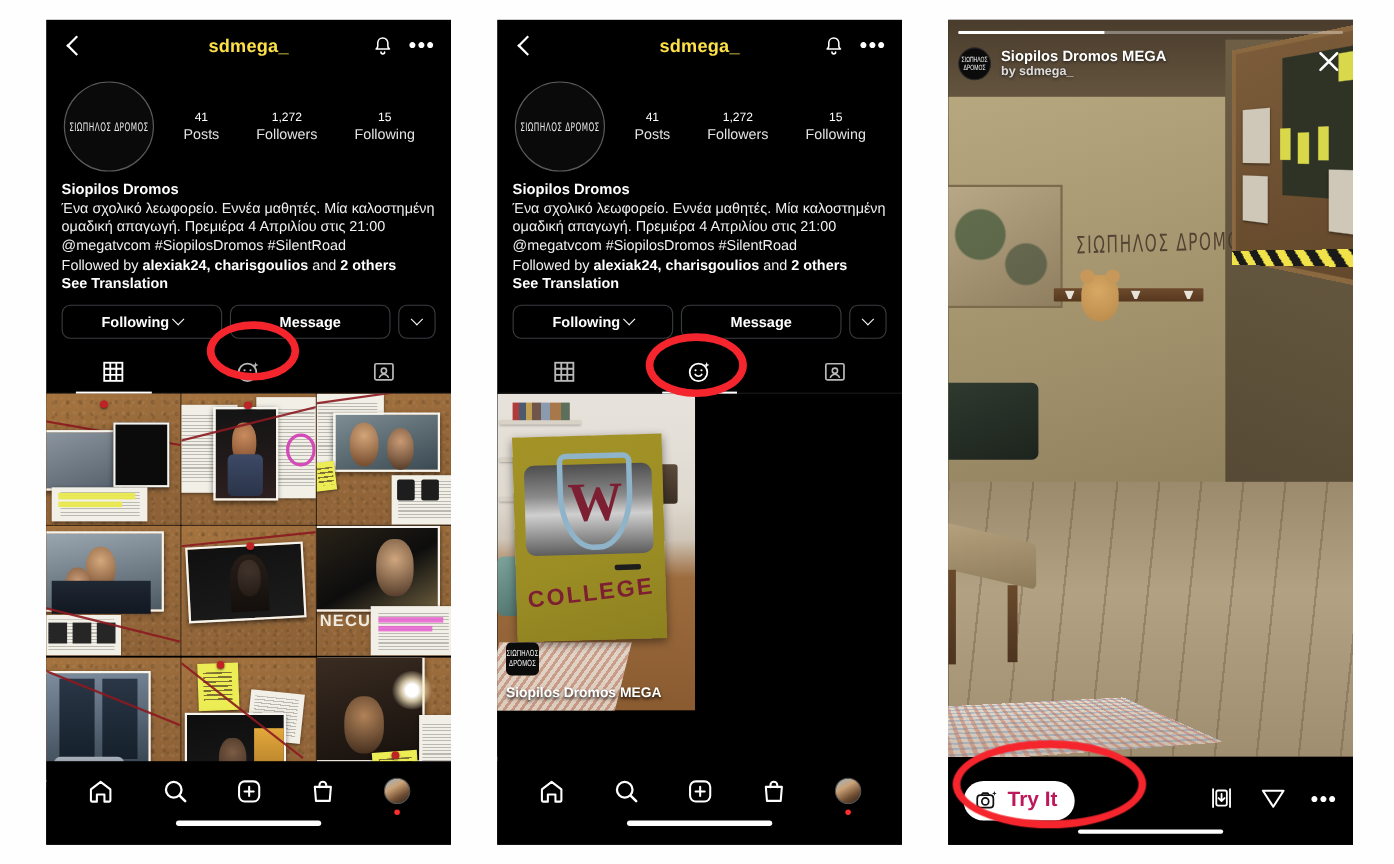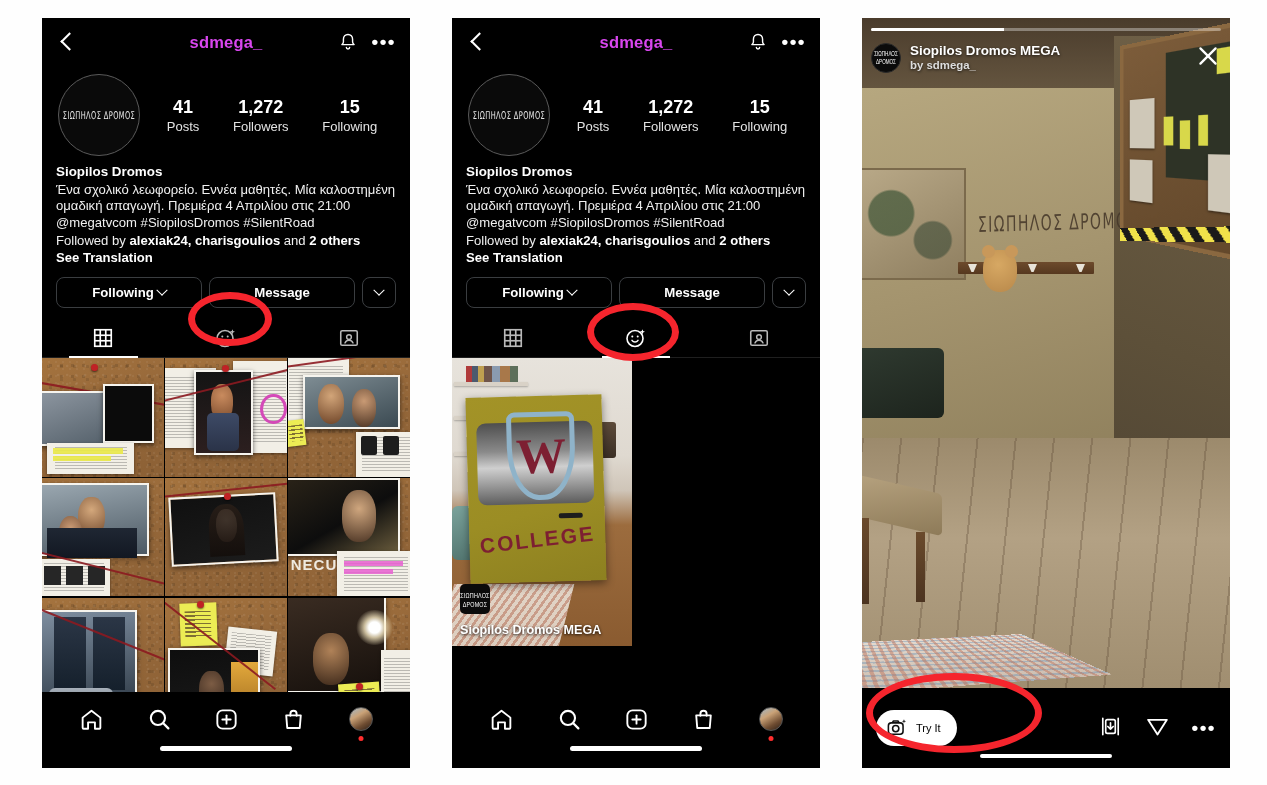--- a/index.html
+++ b/index.html
@@ -30,21 +30,21 @@
     width: 22px; height: 22px; position: relative; cursor: pointer;
   }
   .back-chevron::before {
     content: ""; position: absolute; left: 7px; top: 4px;
     width: 11px; height: 11px;
     border-left: 2.2px solid #fff; border-bottom: 2.2px solid #fff;
     transform: rotate(45deg);
   }
   .topbar-title {
     position: absolute; left: 0; right: 0; text-align: center;
-    color: #d946ef; font-size: 16.5px; font-weight: bold; letter-spacing: .2px;
+    color: #fde047; font-size: 16.5px; font-weight: bold; letter-spacing: .2px;
     pointer-events: none;
   }
   .topbar-right { margin-left: auto; display: flex; align-items: center; gap: 14px; }
   .bell-icon { width: 20px; height: 22px; }
   .dots-icon {
     color: #fff; font-size: 19px; line-height: 10px; letter-spacing: 1.5px;
     font-weight: bold;
   }
 
   
@@ -57,21 +57,21 @@
     display: flex; align-items: center; justify-content: center;
     flex: 0 0 auto;
   }
   .avatar-logo-text {
     color: #e8e8e8; font-size: 7.4px; letter-spacing: .4px;
     font-family: "DejaVu Sans Condensed", "Liberation Sans", sans-serif;
     transform: scaleY(1.45); white-space: nowrap;
   }
   .stats { display: flex; flex: 1; justify-content: space-around; padding-left: 10px; }
   .stat { text-align: center; }
-  .stat-num { color: #fff; font-size: 18px; font-weight: bold; }
+  .stat-num { color: #fff; font-size: 11px; font-weight: normal; }
   .stat-lbl { color: #e3e3e3; font-size: 13px; margin-top: 1px; }
 
   
   .bio { padding: 6px 14px 0 14px; color: #fff; }
   .bio-name { font-size: 13.4px; font-weight: bold; margin-bottom: 3px; }
   .bio-line { font-size: 13.1px; line-height: 16.4px; color: #f0f0f0; }
   .bio-followed { font-size: 13.1px; line-height: 17px; margin-top: 1px; color: #f0f0f0; }
   .bio-followed b { font-weight: bold; color: #fff; }
   .bio-translate { font-size: 13.1px; font-weight: bold; margin-top: 1px; color: #fff; }
 
@@ -386,21 +386,21 @@
                text-shadow: 0 1px 3px rgba(0,0,0,.7); }
   .story-close { margin-left: auto; cursor: pointer; }
   .story-bottom {
     position: absolute; left: 0; right: 0; bottom: 0; height: 80px;
     background: #000; display: flex; align-items: center; padding: 0 14px;
   }
   .tryit-btn {
     height: 36px; padding: 0 16px 0 10px; border-radius: 18px; background: #fff;
     display: flex; align-items: center; gap: 8px; cursor: pointer;
   }
-  .tryit-label { color: #000000; font-size: 11px; font-weight: normal; }
+  .tryit-label { color: #be185d; font-size: 19px; font-weight: bold; }
   .story-actions { margin-left: auto; display: flex; align-items: center; gap: 22px; }
   .story-home-ind {
     position: absolute; left: 50%; transform: translateX(-50%); bottom: 10px;
     width: 132px; height: 4.5px; border-radius: 3px; background: #fff;
   }
 
   
   .annot {
     position: absolute; border: 7px solid #f5252d; border-radius: 50%;
     pointer-events: none;

